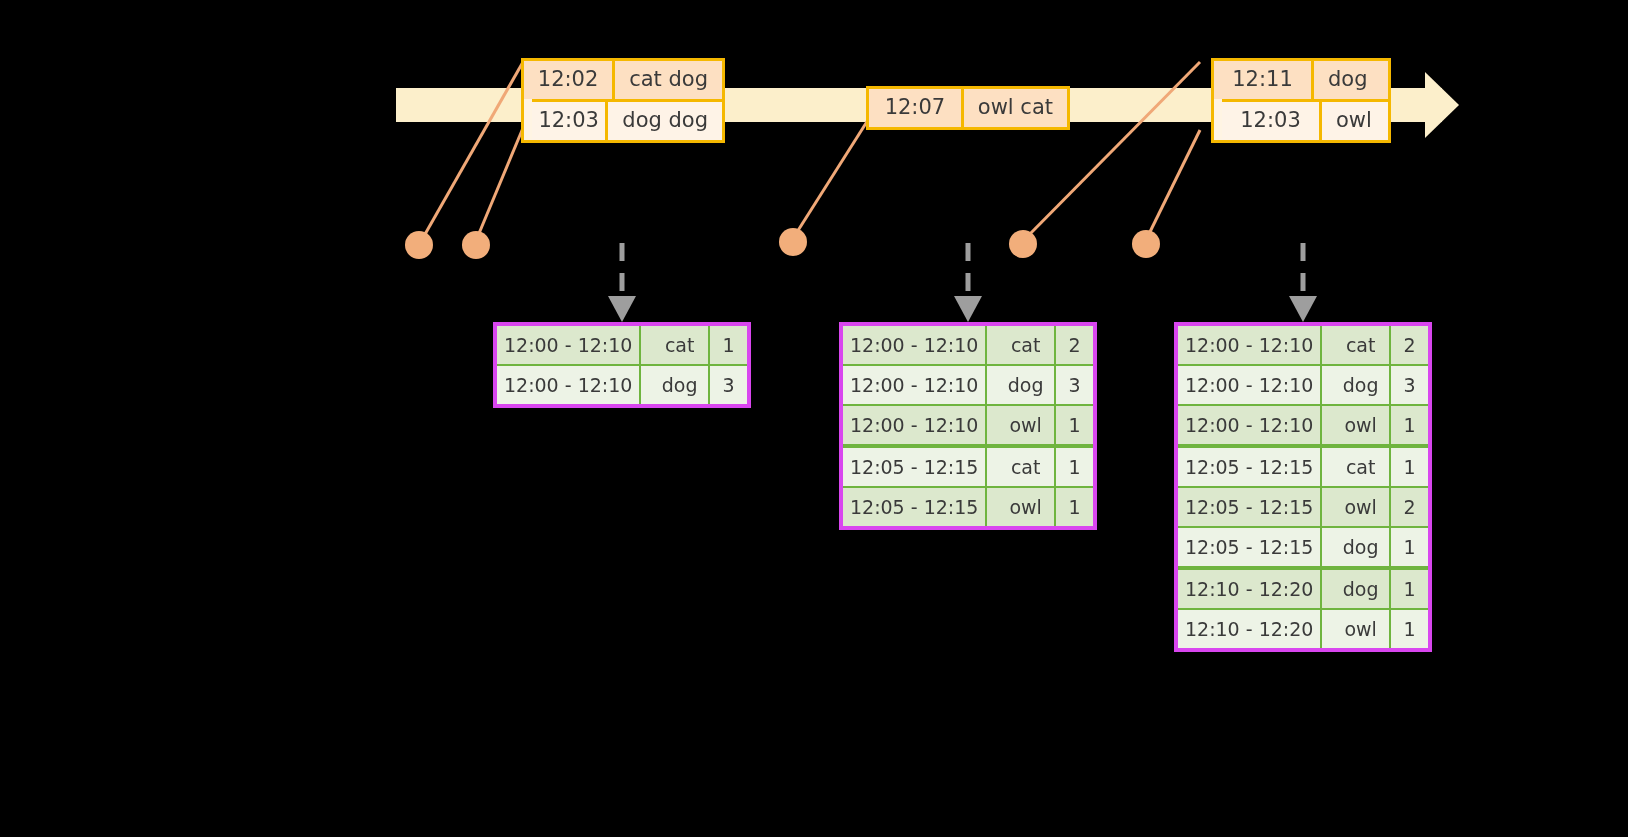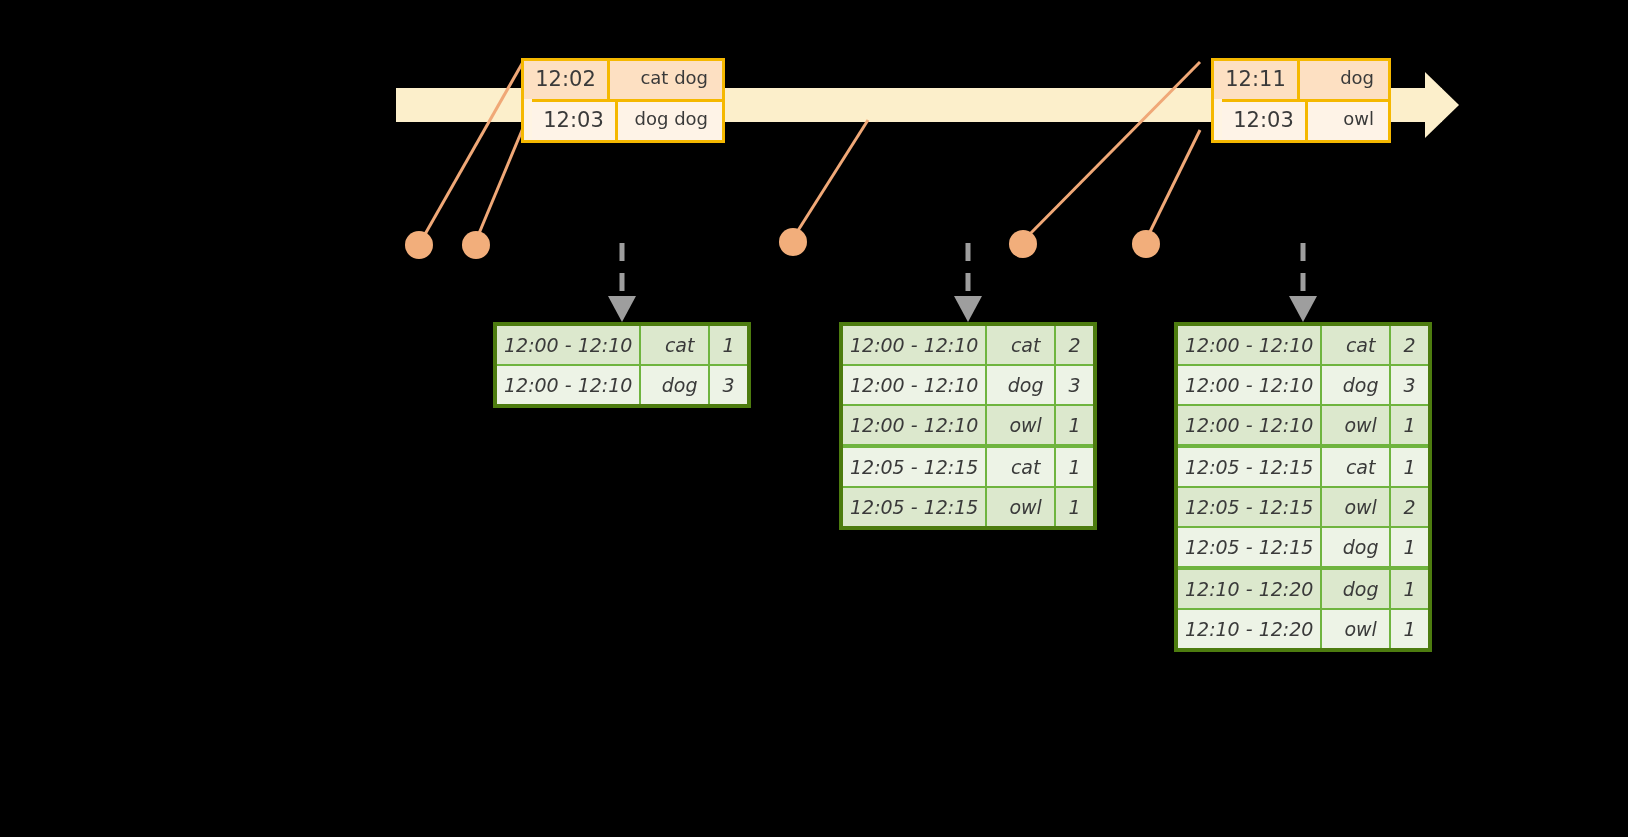--- a/index.html
+++ b/index.html
@@ -42,46 +42,45 @@
     display: flex;
     align-items: stretch;
   }
   .event-row + .event-row {
     border-top: 3px solid #F5B800;
   }
   .event-row.shade-a { background: #FDE0C2; }
   .event-row.shade-b { background: #FEF3E7; margin-left: 8px; }
 
   .ev-time {
-    width: 86px;
+    width: 100px;
     text-align: center;
     font-size: 21px;
     color: #3a3a3a;
     padding: 6px 0 8px 0;
     border-right: 3px solid #F5B800;
     box-sizing: border-box;
     white-space: nowrap;
   }
   .ev-words {
     flex: 1 1 auto;
-    text-align: right;
-    font-size: 18px;
+    text-align: left;
+    font-size: 21px;
     color: #3a3a3a;
     padding: 6px 14px 8px 14px;
     box-sizing: border-box;
     white-space: nowrap;
   }
 
   
   .result-table {
     position: absolute;
-    border: 4px solid #4d7c0f;
+    border: 4px solid #d946ef;
     box-sizing: border-box;
     background: #701a75;
-    font-style: italic;
   }
   .res-row {
     display: flex;
     align-items: stretch;
     height: 38px;
   }
   .res-row.shade-a { background: #DCE8CD; }
   .res-row.shade-b { background: #EDF3E6; }
   .res-row + .res-row { border-top: 2px solid #6FB43F; }
   .res-row.sep-top { border-top: 4px solid #6FB43F; }
@@ -160,20 +159,26 @@
     <div class="event-row shade-a">
       <div class="ev-time">12:02</div>
       <div class="ev-words">cat dog</div>
     </div>
     <div class="event-row shade-b">
       <div class="ev-time">12:03</div>
       <div class="ev-words">dog dog</div>
     </div>
   </div>
 
+  <div class="event-box" style="left:866px; top:86px; width:204px;">
+    <div class="event-row shade-a">
+      <div class="ev-time">12:07</div>
+      <div class="ev-words">owl cat</div>
+    </div>
+  </div>
 
   <div class="event-box" style="left:1211px; top:58px; width:180px;">
     <div class="event-row shade-a">
       <div class="ev-time">12:11</div>
       <div class="ev-words">dog</div>
     </div>
     <div class="event-row shade-b">
       <div class="ev-time">12:03</div>
       <div class="ev-words">owl</div>
     </div>

